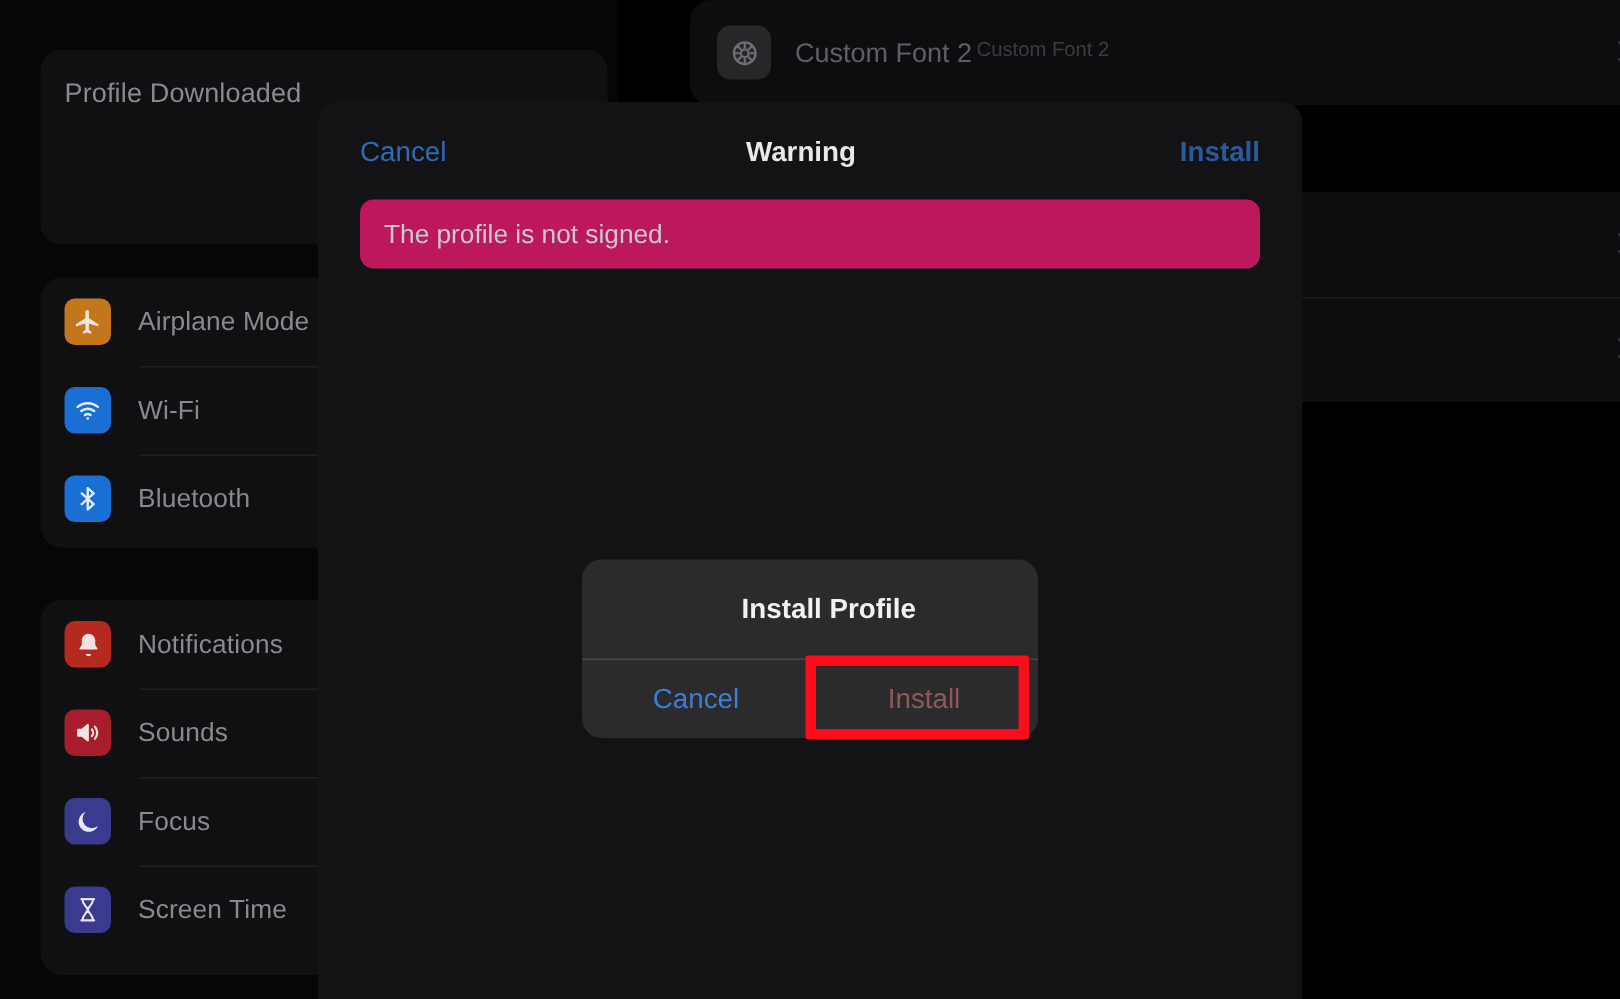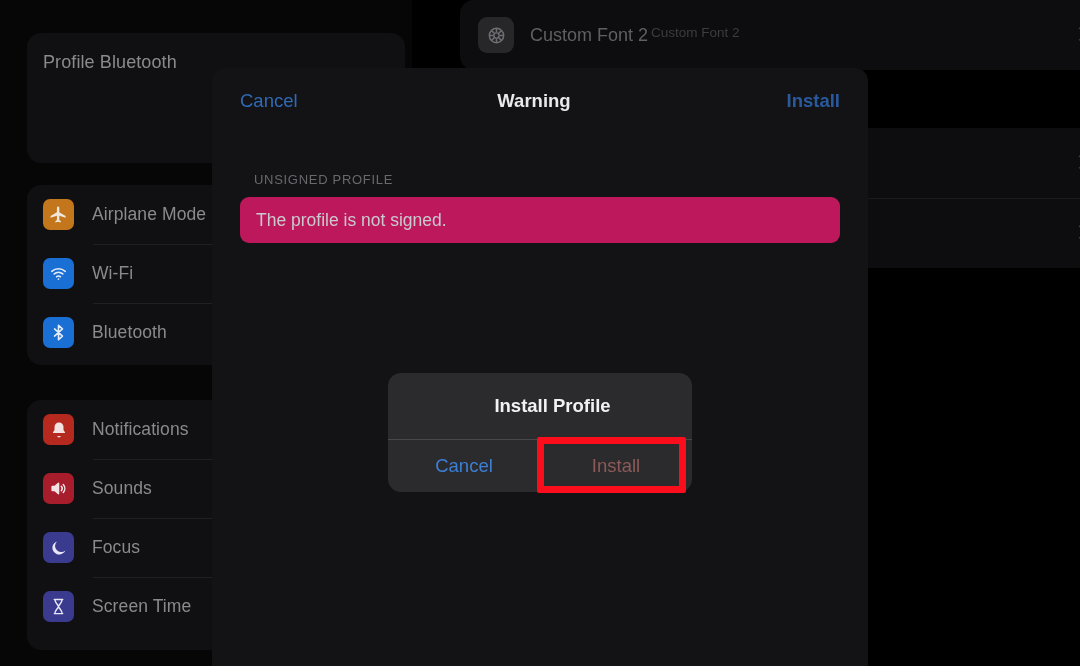--- a/index.html
+++ b/index.html
@@ -135,21 +135,21 @@
 <body>
 
 <div id="screen">
 
   <div class="bg-layer">
 
     <div class="sidebar">
 
       <div class="side-card" id="side-card-1">
         <div class="side-row plain">
-          <span class="side-label">Profile Bluetooth</span>
+          <span class="side-label">Profile Downloaded</span>
         </div>
       </div>
 
       <div class="side-card" id="side-card-2">
         <div class="side-row icon-row">
           <span class="side-ico" style="background:#c4761d">
             <svg width="19" height="19" viewBox="0 0 24 24" fill="#f0e6dc">
                 <path d="M21 16v-2l-8-5V3.5a1.5 1.5 0 0 0-3 0V9l-8 5v2l8-2.5V19l-2 1.5V22l3.5-1 3.5 1v-1.5L13 19v-5.5z"></path>
               </svg>
           </span>
@@ -244,21 +244,20 @@
       </div>
     </div>
   </div>
 
   <div class="sheet">
     <div class="sheet-head">
       <span class="sheet-btn">Cancel</span>
       <span class="sheet-title">Warning</span>
       <span class="sheet-btn right">Install</span>
     </div>
-    <div class="sect-label">UNSIGNED PROFILE</div>
     <div class="sheet-field">
       <span class="sheet-field-text">The profile is not signed.</span>
     </div>
   </div>
 
   <div class="alert">
     <div class="alert-head">
       <span class="alert-title">Install Profile</span>
     </div>
     <div class="alert-actions">

